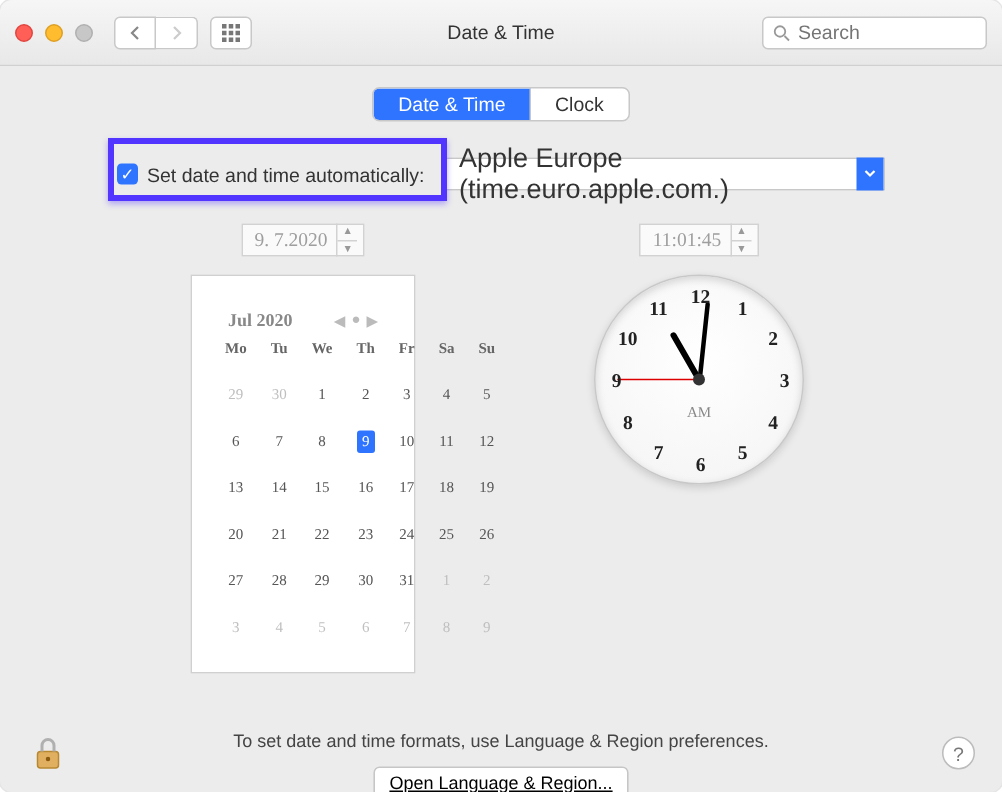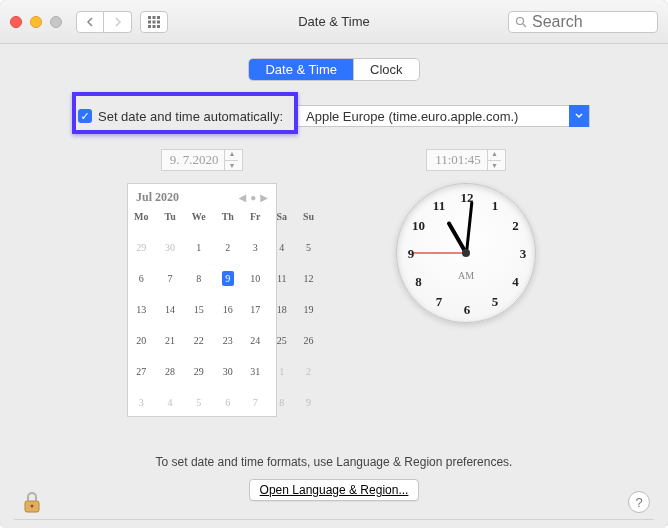--- a/index.html
+++ b/index.html
@@ -45,21 +45,21 @@
     border-radius:4px;display:flex;align-items:center;justify-content:center;color:#777;
   }
   .title{
     position:absolute; left:0; right:0; text-align:center;
     font-size:13px;color:#333; pointer-events:none; top:14px;
   }
   .search{
     margin-left:auto;width:150px;height:22px;background:#fff;border:1px solid #c8c8c8;
     border-radius:4px;display:flex;align-items:center;padding:0 6px;color:#999;gap:5px;
   }
-  .search input{border:none;outline:none;width:100%;font-size:16px;background:transparent;}
+  .search input{border:none;outline:none;width:100%;font-size:13px;background:transparent;}
   .search svg{flex:0 0 auto;}
 
   
   .tabs{
     display:flex;justify-content:center;margin-top:14px;
   }
   .seg{
     display:flex;border:1px solid #c8c8c8;border-radius:5px;overflow:hidden;background:#fff;
   }
   .seg .tab{
@@ -86,21 +86,21 @@
     margin:24px 78px 0 78px;
   }
   .chk{
     width:14px;height:14px;border-radius:3px;background:#2f74ff;
     display:flex;align-items:center;justify-content:center;color:#fff;font-size:11px;
     flex-shrink:0;
   }
   .autorow label{font-size:13px;}
   .serversel{
     flex:1;margin-left:8px;background:#fff;border:1px solid #c8c8c8;height:22px;
-    display:flex;align-items:center;padding:0 0 0 8px;font-size:13px;
+    display:flex;align-items:center;padding:0 0 0 8px;font-size:18px;
   }
   .serversel .arrow{
     width:20px;height:22px;margin-left:auto;background:#2f74ff;
     display:flex;align-items:center;justify-content:center;color:#fff;
   }
 
   
   .cols{
     display:flex;justify-content:space-between;
     margin:22px 70px 0 70px;
@@ -116,21 +116,21 @@
   }
   .step{
     width:14px;height:22px;display:flex;flex-direction:column;border-left:1px solid #d2d2d2;margin-left:6px;
   }
   .step div{flex:1;display:flex;align-items:center;justify-content:center;font-size:7px;color:#999;}
   .step div:first-child{border-bottom:1px solid #d2d2d2;}
 
   
   .cal{
     margin-top:12px;background:#fff;border:1px solid #d0d0d0;width:150px;
-    padding:6px;color:#555;
+    padding:22px;color:#555;
   }
   .calhead{display:flex;align-items:center;gap:4px;margin-bottom:4px;padding:0 2px;}
   .calhead .my{font-weight:600;font-size:12px;color:#888;}
   .calhead .nav{margin-left:auto;display:flex;gap:4px;color:#bbb;font-size:10px;}
   .calgrid{display:grid;grid-template-columns:repeat(7,1fr);gap:16px;}
   .calgrid div{
     text-align:center;font-size:10px;padding:2px 0;color:#555;
   }
   .calgrid .dow{font-weight:700;color:#666;}
   .calgrid .out{color:#bfbfbf;}

